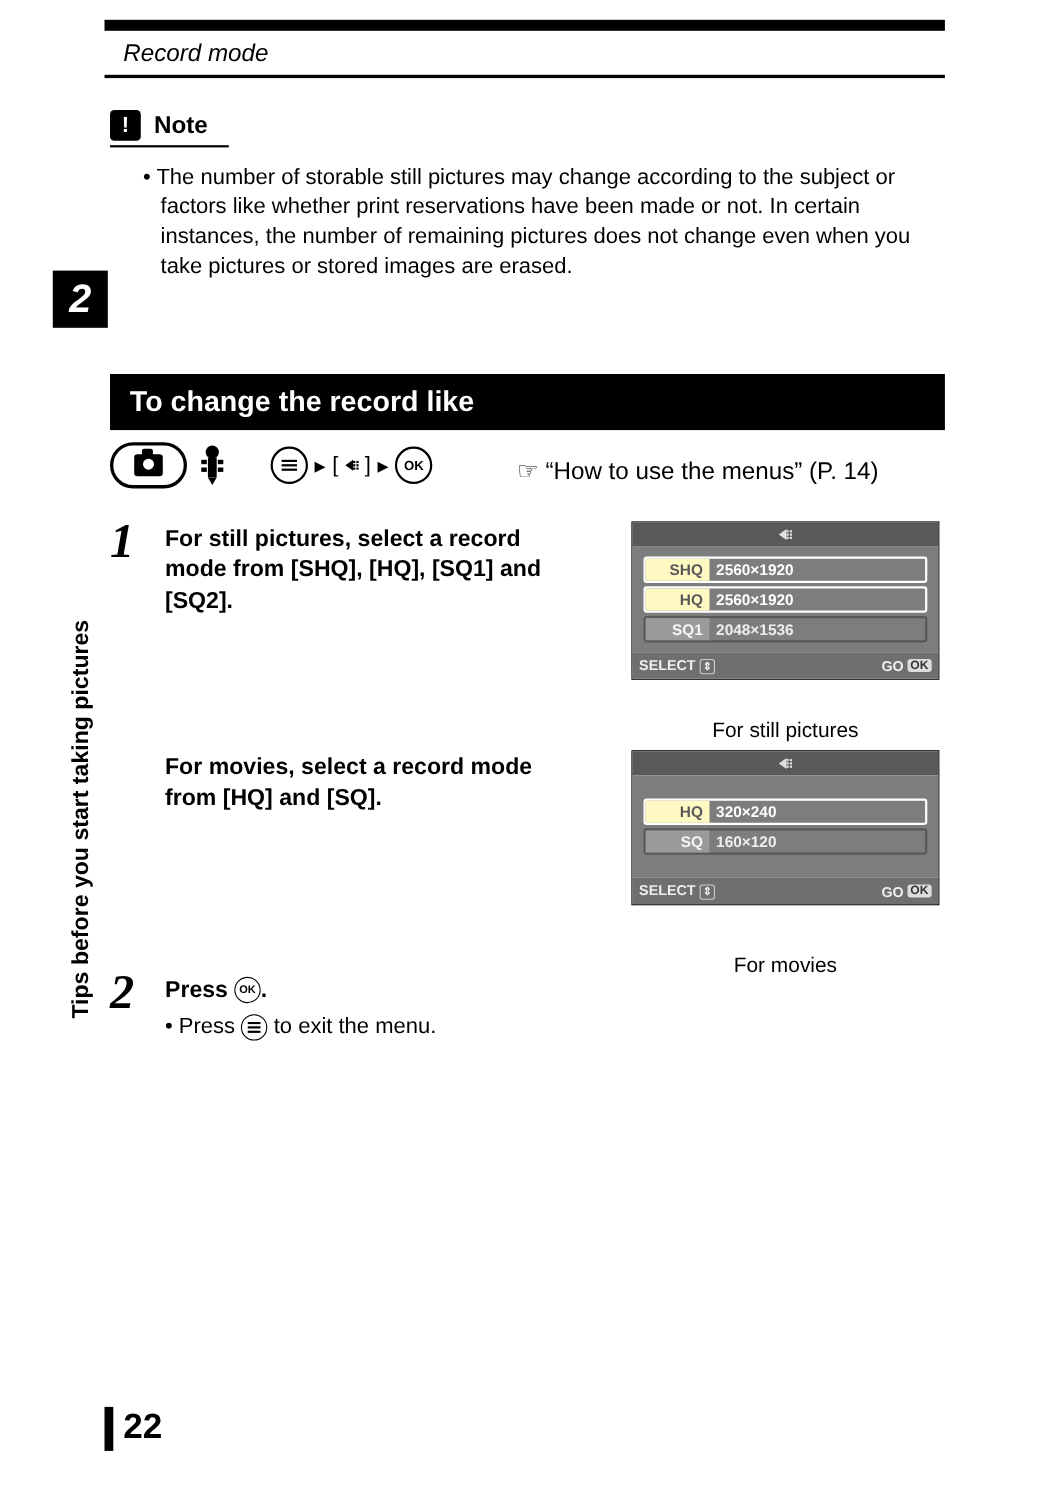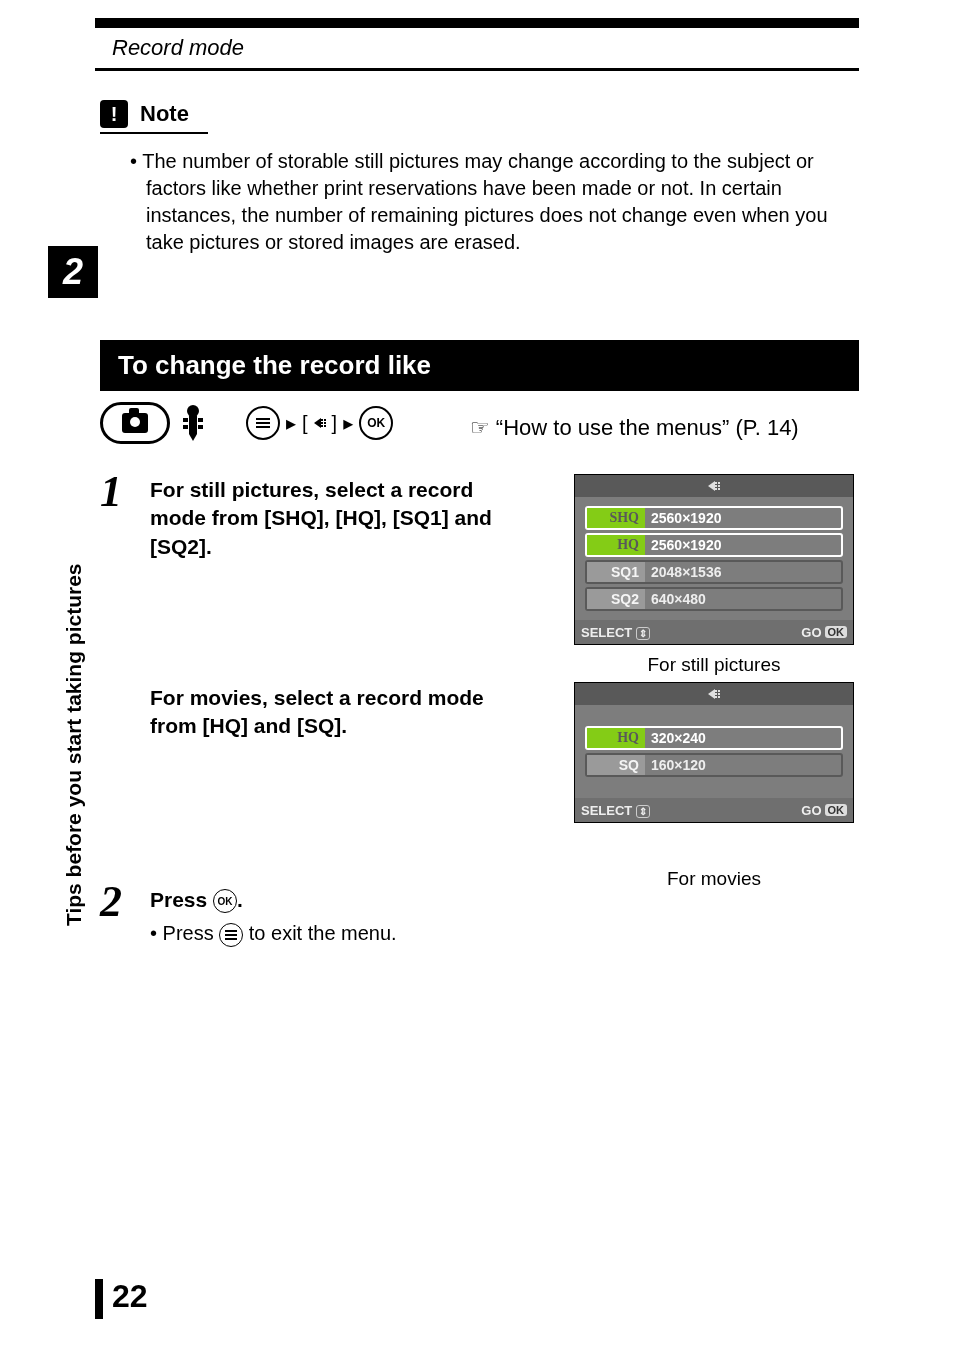--- a/index.html
+++ b/index.html
@@ -230,21 +230,21 @@
     color: #f5f5f5;
     width: 58px;
     text-align: right;
     padding: 0 6px;
     height: 100%;
     display: flex;
     align-items: center;
     justify-content: flex-end;
     border-right: 0;
   }
-  .lcd-row.sel .lcd-label { background: #84cc16; color:#595959;font-family:Liberation Serif, serif; }
+  .lcd-row.sel .lcd-label { background: #fef9c3; color:#595959; }
   .lcd-val {
     flex: 1;
     padding: 0 6px;
     display:flex;
     align-items:center;
   }
   .lcd-row.sel .lcd-val { color:#fff; font-weight: bolder; }
   .lcd-footer {
     background: #6f6f6f;
     display: flex;
@@ -382,24 +382,20 @@
         <span class="lcd-val">2560×1920</span>
       </div>
     <div class="lcd-row sel">
         <span class="lcd-label">HQ</span>
         <span class="lcd-val">2560×1920</span>
       </div>
     <div class="lcd-row">
         <span class="lcd-label">SQ1</span>
         <span class="lcd-val">2048×1536</span>
       </div>
-    <div class="lcd-row">
-        <span class="lcd-label">SQ2</span>
-        <span class="lcd-val">640×480</span>
-      </div>
   </div>
   <div class="lcd-footer">
     <span><span>SELECT</span> <span style="display:inline-block;border:1px solid #ccc;border-radius:3px;padding:0 2px;font-size:10px;">⇕</span></span>
     <span class="go">
         <span>GO</span>
         <span class="ok-badge">OK</span>
       </span>
   </div>
 </div>
 <div class="lcd-caption" style="position:absolute; right:100px; top:650px; width:280px;">For still pictures</div>

